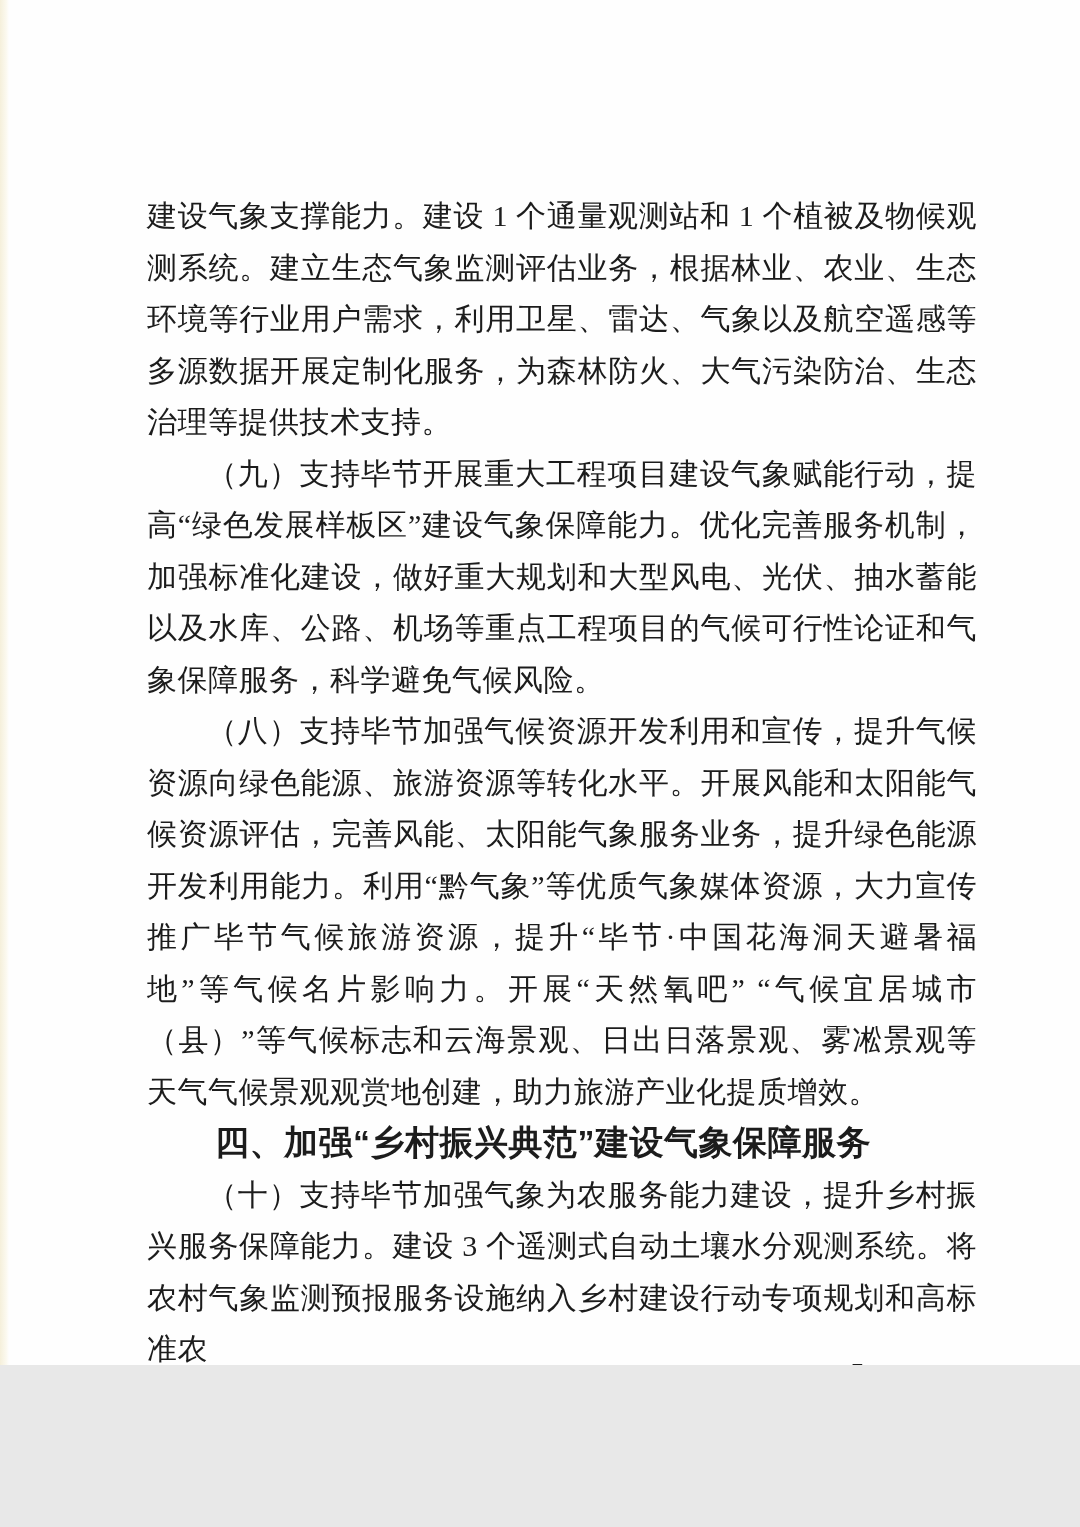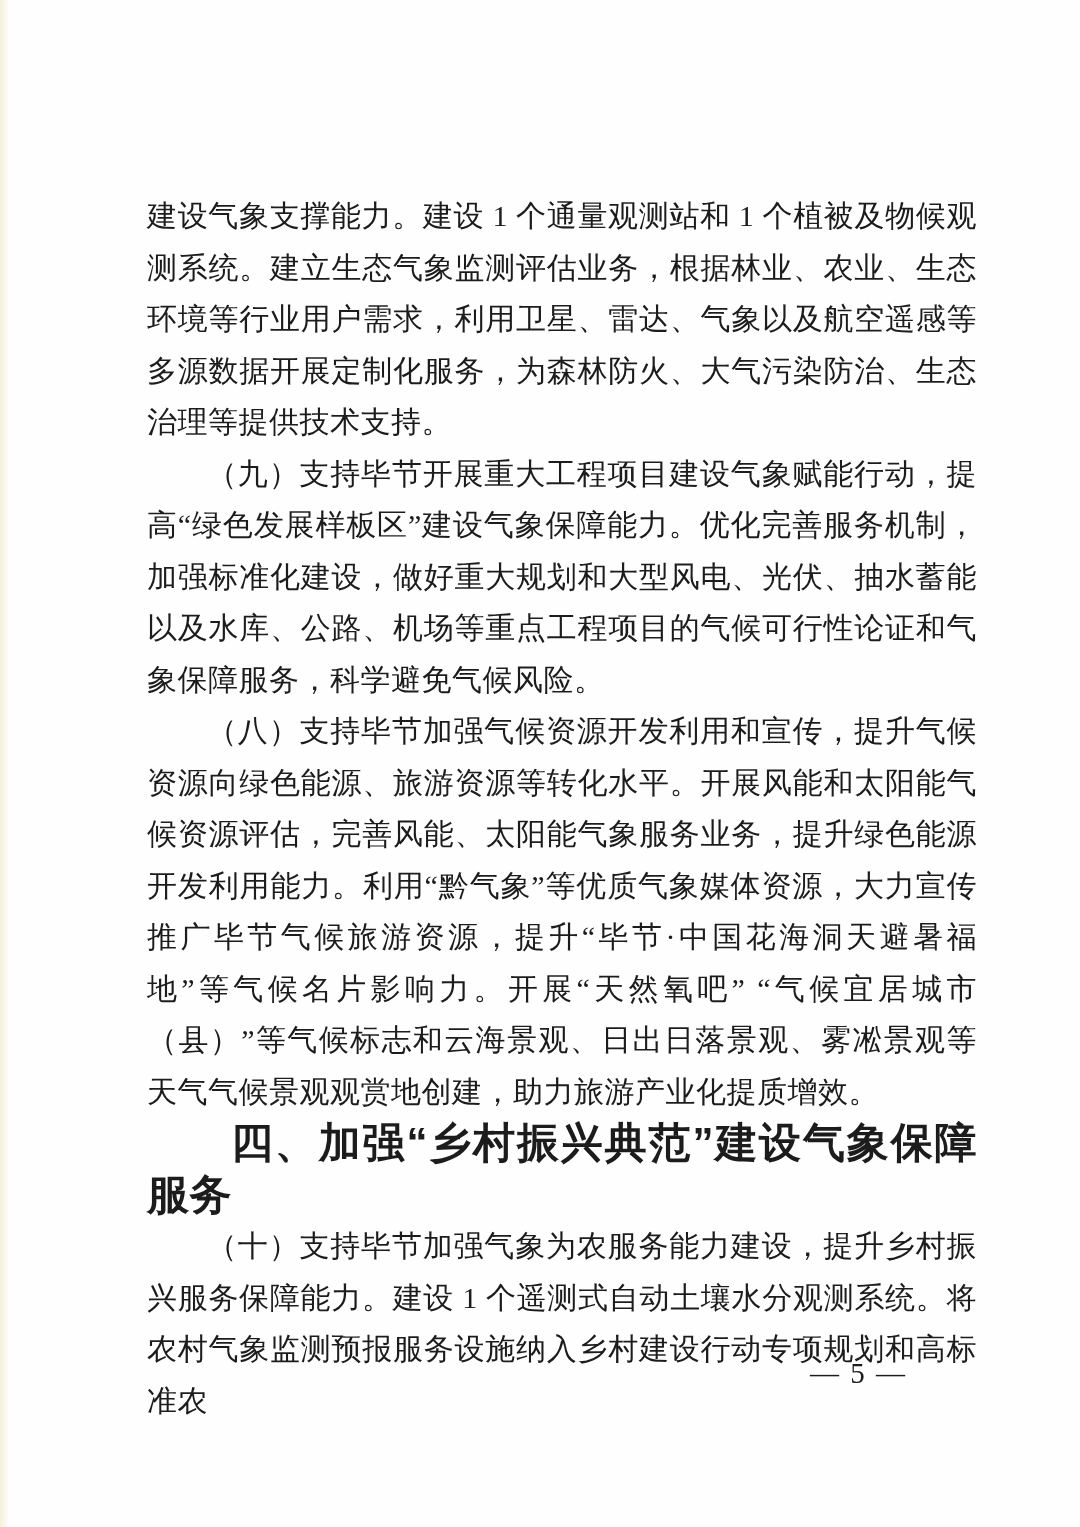--- a/index.html
+++ b/index.html
@@ -3,21 +3,21 @@
 <meta charset="utf-8">
 <style>
   html, body {
     margin: 0;
     padding: 0;
     background: #e8e8e8;
   }
   .page {
     position: relative;
     width: 1080px;
-    height: 1527px;
+    height: 1365px;
     margin: 0 auto;
     background: #fefefe;
     overflow: hidden;
     font-family: "Liberation Serif", "DejaVu Serif", serif;
     color: #1c1c1c;
   }
   
   .scan-edge {
     position: absolute;
     left: 0;
@@ -42,21 +42,21 @@
     letter-spacing: 0.5px;
     color: #1c1c1c;
   }
   .content p.indent {
     text-indent: 2em;
   }
   .content p.heading {
     font-family: "Liberation Sans", "DejaVu Sans", sans-serif;
     font-weight: bold;
     text-indent: 2em;
-    font-size: 42px;
+    font-size: 34px;
     letter-spacing: 0.5px;
   }
   .page-number {
     position: absolute;
     top: 1357px;
     right: 173px;
     font-size: 29px;
     letter-spacing: 2px;
     font-family: "Liberation Serif", "DejaVu Serif", serif;
     color: #1c1c1c;
@@ -65,16 +65,16 @@
 </head>
 <body>
 
 <div class="page">
   <div class="scan-edge"></div>
   <div class="content">
       <p class="">建设气象支撑能力。建设 1 个通量观测站和 1 个植被及物候观测系统。建立生态气象监测评估业务，根据林业、农业、生态环境等行业用户需求，利用卫星、雷达、气象以及航空遥感等多源数据开展定制化服务，为森林防火、大气污染防治、生态治理等提供技术支持。</p>
       <p class=" indent">（九）支持毕节开展重大工程项目建设气象赋能行动，提高“绿色发展样板区”建设气象保障能力。优化完善服务机制，加强标准化建设，做好重大规划和大型风电、光伏、抽水蓄能以及水库、公路、机场等重点工程项目的气候可行性论证和气象保障服务，科学避免气候风险。</p>
       <p class=" indent">（八）支持毕节加强气候资源开发利用和宣传，提升气候资源向绿色能源、旅游资源等转化水平。开展风能和太阳能气候资源评估，完善风能、太阳能气象服务业务，提升绿色能源开发利用能力。利用“黔气象”等优质气象媒体资源，大力宣传推广毕节气候旅游资源，提升“毕节·中国花海洞天避暑福地”等气候名片影响力。开展“天然氧吧” “气候宜居城市（县）”等气候标志和云海景观、日出日落景观、雾凇景观等天气气候景观观赏地创建，助力旅游产业化提质增效。</p>
       <p class="heading indent">四、加强“乡村振兴典范”建设气象保障服务</p>
-      <p class=" indent">（十）支持毕节加强气象为农服务能力建设，提升乡村振兴服务保障能力。建设 1 个遥测式自动土壤水分观测系统。将农村气象监测预报服务设施纳入乡村建设行动专项规划和高标准农</p>
+      <p class=" indent">（十）支持毕节加强气象为农服务能力建设，提升乡村振兴服务保障能力。建设 3 个遥测式自动土壤水分观测系统。将农村气象监测预报服务设施纳入乡村建设行动专项规划和高标准农</p>
     </div>
   <div class="page-number">— 5 —</div>
 </div>
 
 </body></html>

